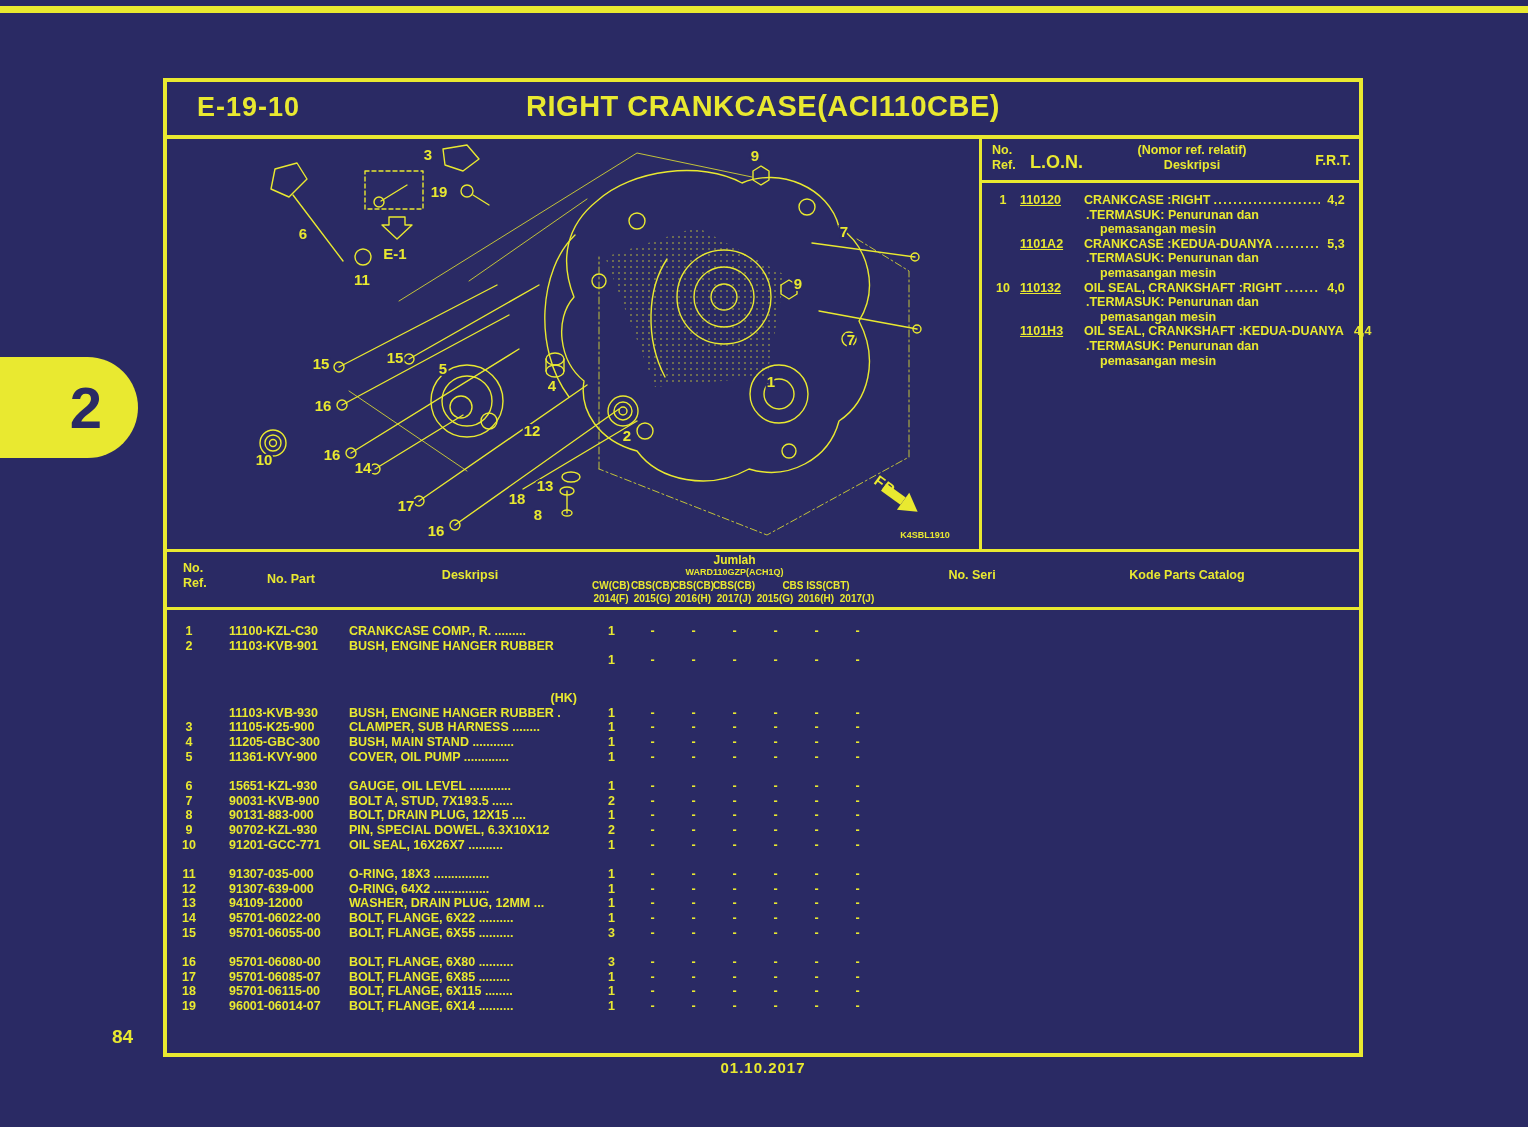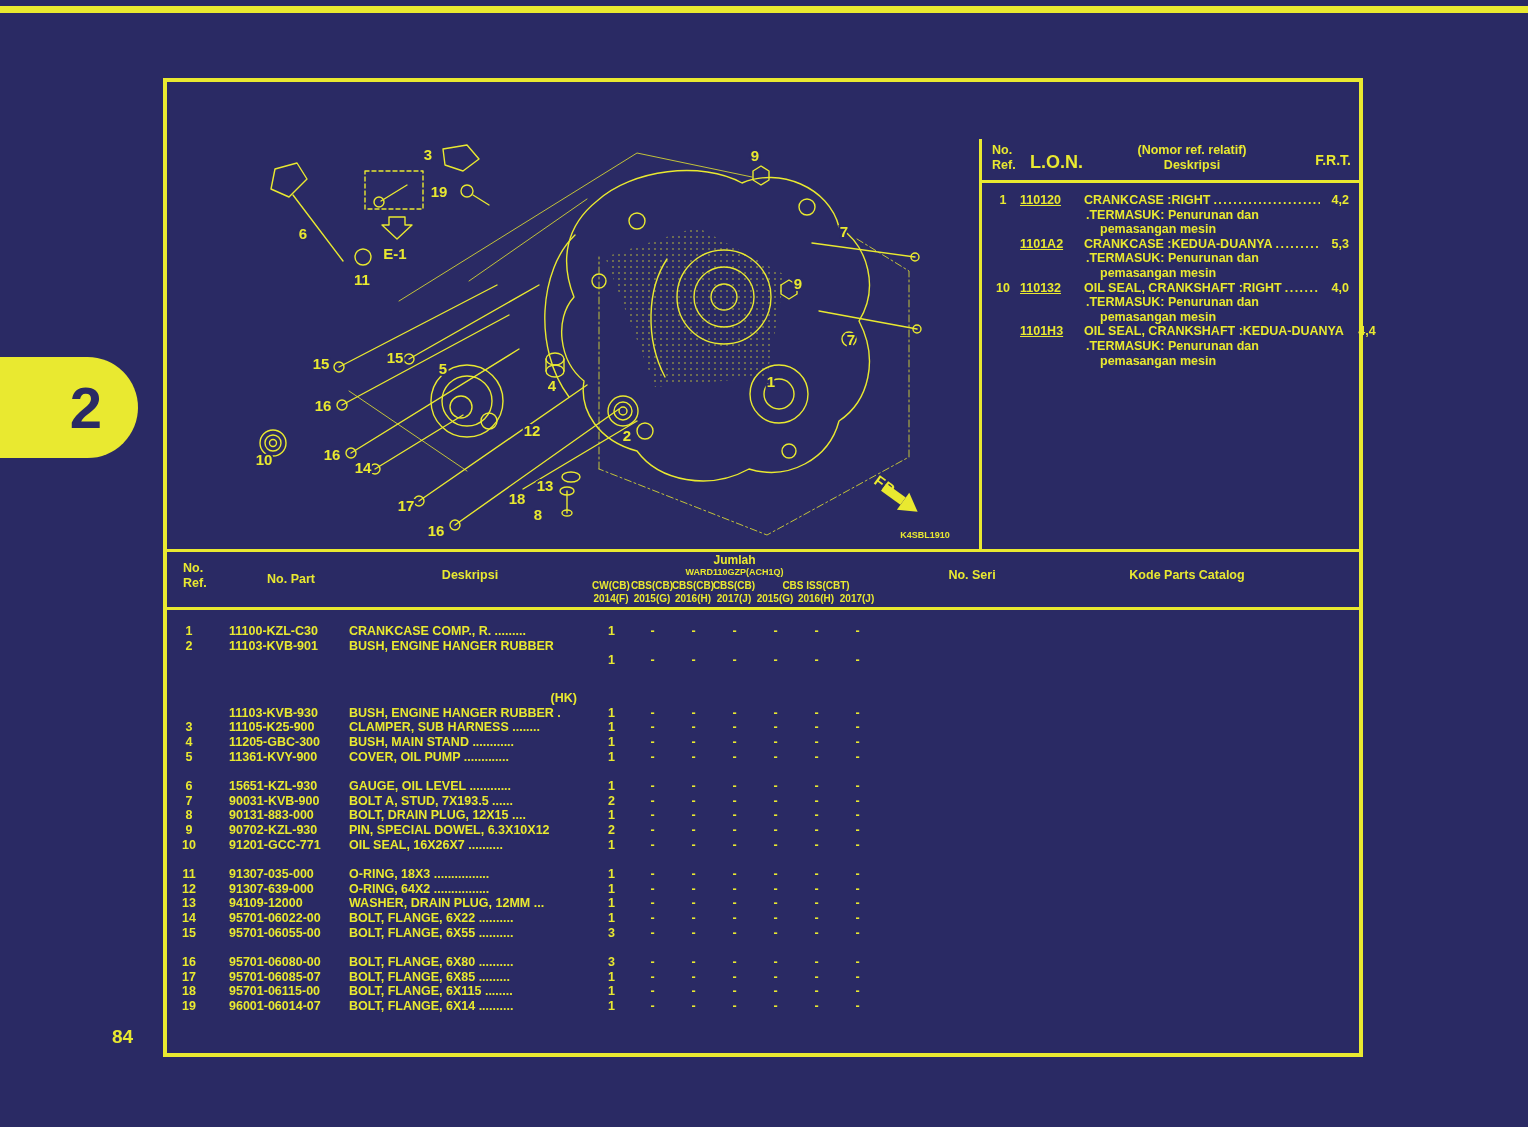--- a/index.html
+++ b/index.html
@@ -26,21 +26,21 @@
   .lh-desc{left:105px;top:4px;width:210px;text-align:center;line-height:15px;}
   .lh-frt{right:8px;top:13px;font-size:14px;}
   .lon-body{padding:10px 6px 0 4px;font-size:12.5px;line-height:14.6px;}
   .lon-row{display:flex;}
   .lr-ref{width:34px;text-align:center;}
   .lr-lon{width:64px;text-decoration:underline;}
   .lr-rest{flex:1;display:flex;padding-right:4px;min-width:0;}
   .lr-dtext{white-space:pre;}
   .lr-leader{flex:1;overflow:hidden;margin:0 3px;white-space:nowrap;}
   .lr-leader::after{content:"........................................";letter-spacing:1.5px;}
-  .lr-frt{text-align:right;min-width:26px;}
+  .lr-frt{text-align:center;min-width:26px;}
   .lr-note1{padding-left:100px;white-space:pre;}
   .lr-note2{padding-left:114px;white-space:pre;}
   .ptable-head{position:absolute;left:0;top:467px;right:0;height:55px;
         border-top:3px solid var(--y);border-bottom:3px solid var(--y);box-sizing:content-box;font-size:12.5px;}
   .h2{position:absolute;}
   .h-ref{left:16px;top:9px;line-height:15px;}
   .h-part{left:62px;top:20px;width:124px;text-align:center;}
   .h-desc{left:182px;top:16px;width:242px;text-align:center;}
   .h-jumlah{left:424px;top:1px;width:287px;text-align:center;font-size:12px;}
   .h-model{left:424px;top:15px;width:287px;text-align:center;font-size:9px;}
@@ -67,20 +67,24 @@
 <body>
 
 <div class="page">
   <div class="topstrip"></div>
   <div class="tab2">
       <span>2</span>
     </div>
 
   <div class="mainbox">
 
+    <div class="mb-header">
+      <div class="code">E-19-10</div>
+      <div class="title">RIGHT CRANKCASE(ACI110CBE)</div>
+    </div>
 
     <div class="content">
 
       <div class="diagram">
         <svg id="diagram-svg" viewBox="0 0 812 410">
           <defs>
             <pattern id="hatch" width="6" height="6" patternUnits="userSpaceOnUse">
               <circle cx="2" cy="2" r="0.8" fill="#e9e930"></circle>
             </pattern>
           </defs>
@@ -546,13 +550,14 @@
           <div class="pr-q">-</div>
           <div class="pr-q">-</div>
           <div class="pr-q">-</div>
           <div class="pr-q">-</div>
           <div class="pr-q">-</div>
         </div>
       </div>
   </div>
 
   <div class="pageno">84</div>
+  <div class="date">01.10.2017</div>
 </div>
 
 </body></html>

